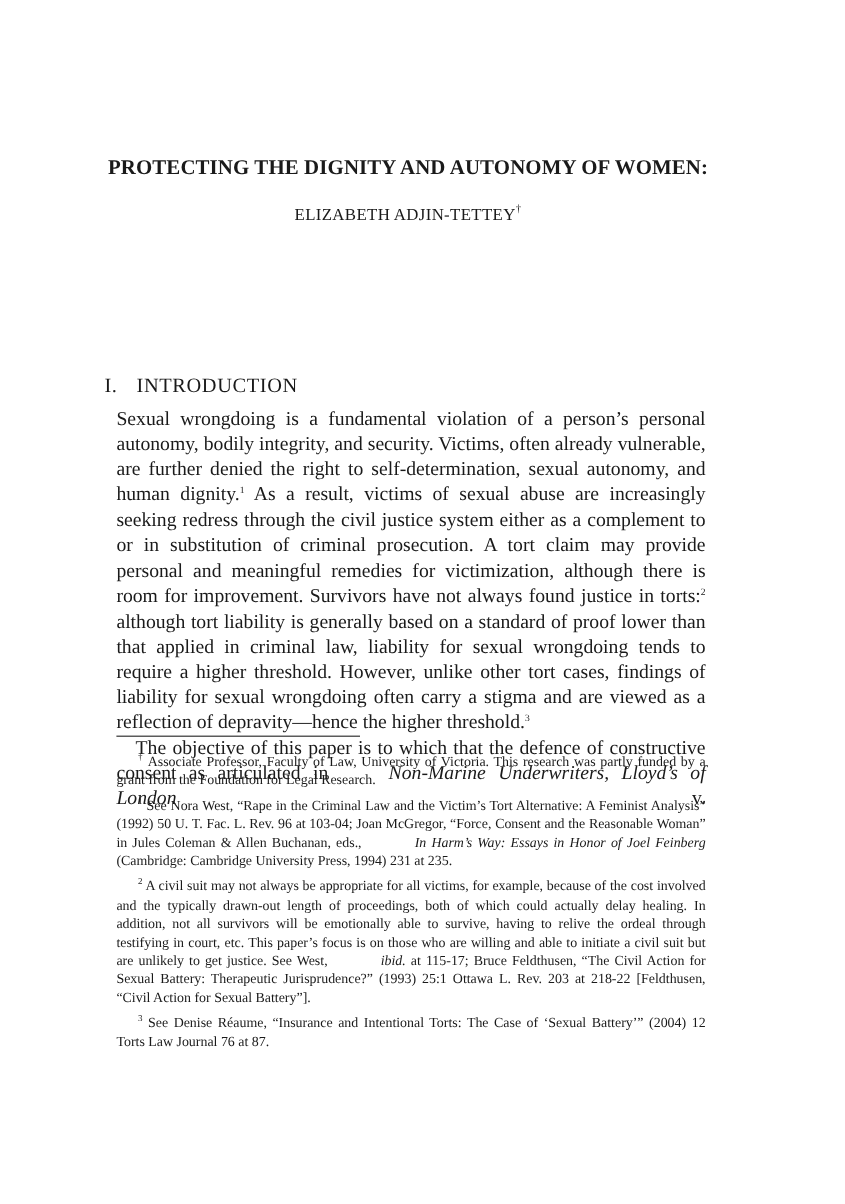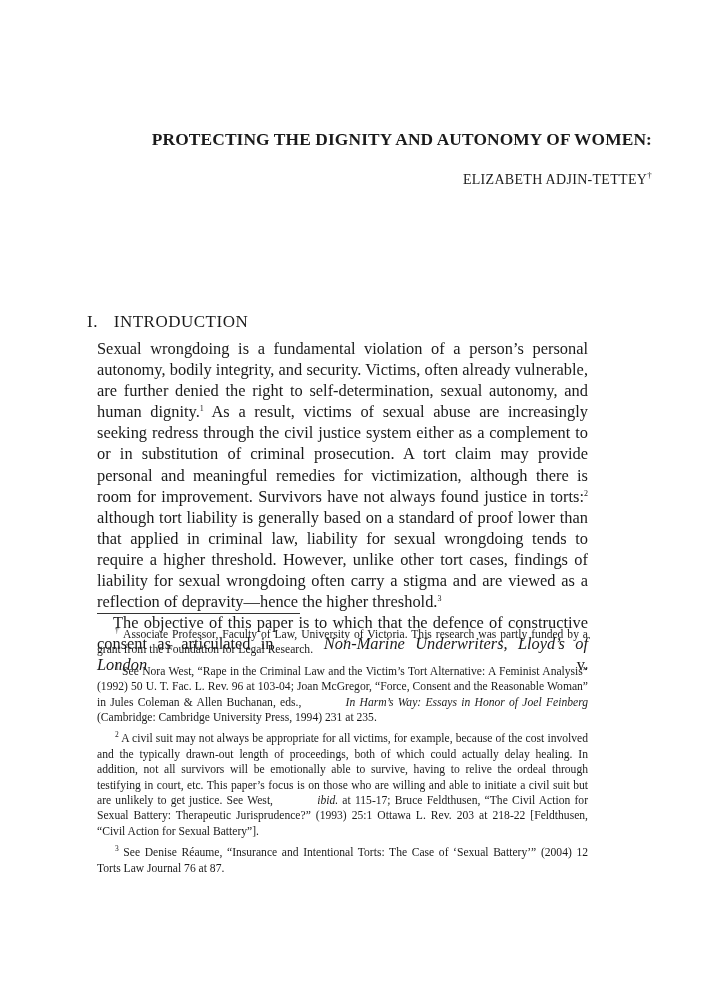--- a/index.html
+++ b/index.html
@@ -1,22 +1,22 @@
 <!DOCTYPE html>
 <html><head>
 <meta charset="utf-8">
 <style>
   html, body { margin: 0; padding: 0; background: #ffffff; }
   body {
     width: 704px; height: 1003px; position: relative; overflow: hidden;
     font-family: "Liberation Serif", "DejaVu Serif", serif; color: #1a1a1a;
   }
   .title-block {
-    position: absolute; left: 68px; top: 129px; width: 584px;
-    text-align: right;
+    position: absolute; left: 48px; top: 129px; width: 584px;
+    text-align: center;
   }
   .title-line {
     font-weight: bold; font-size: 17.4px; line-height: 21px; letter-spacing: 0.1px;
     white-space: nowrap;
   }
   .author {
     margin-top: 21px; font-size: 14px; line-height: 18px; letter-spacing: 0.3px;
   }
   .author sup { font-size: 9px; vertical-align: 6px; line-height: 0; }
   .section-heading {

